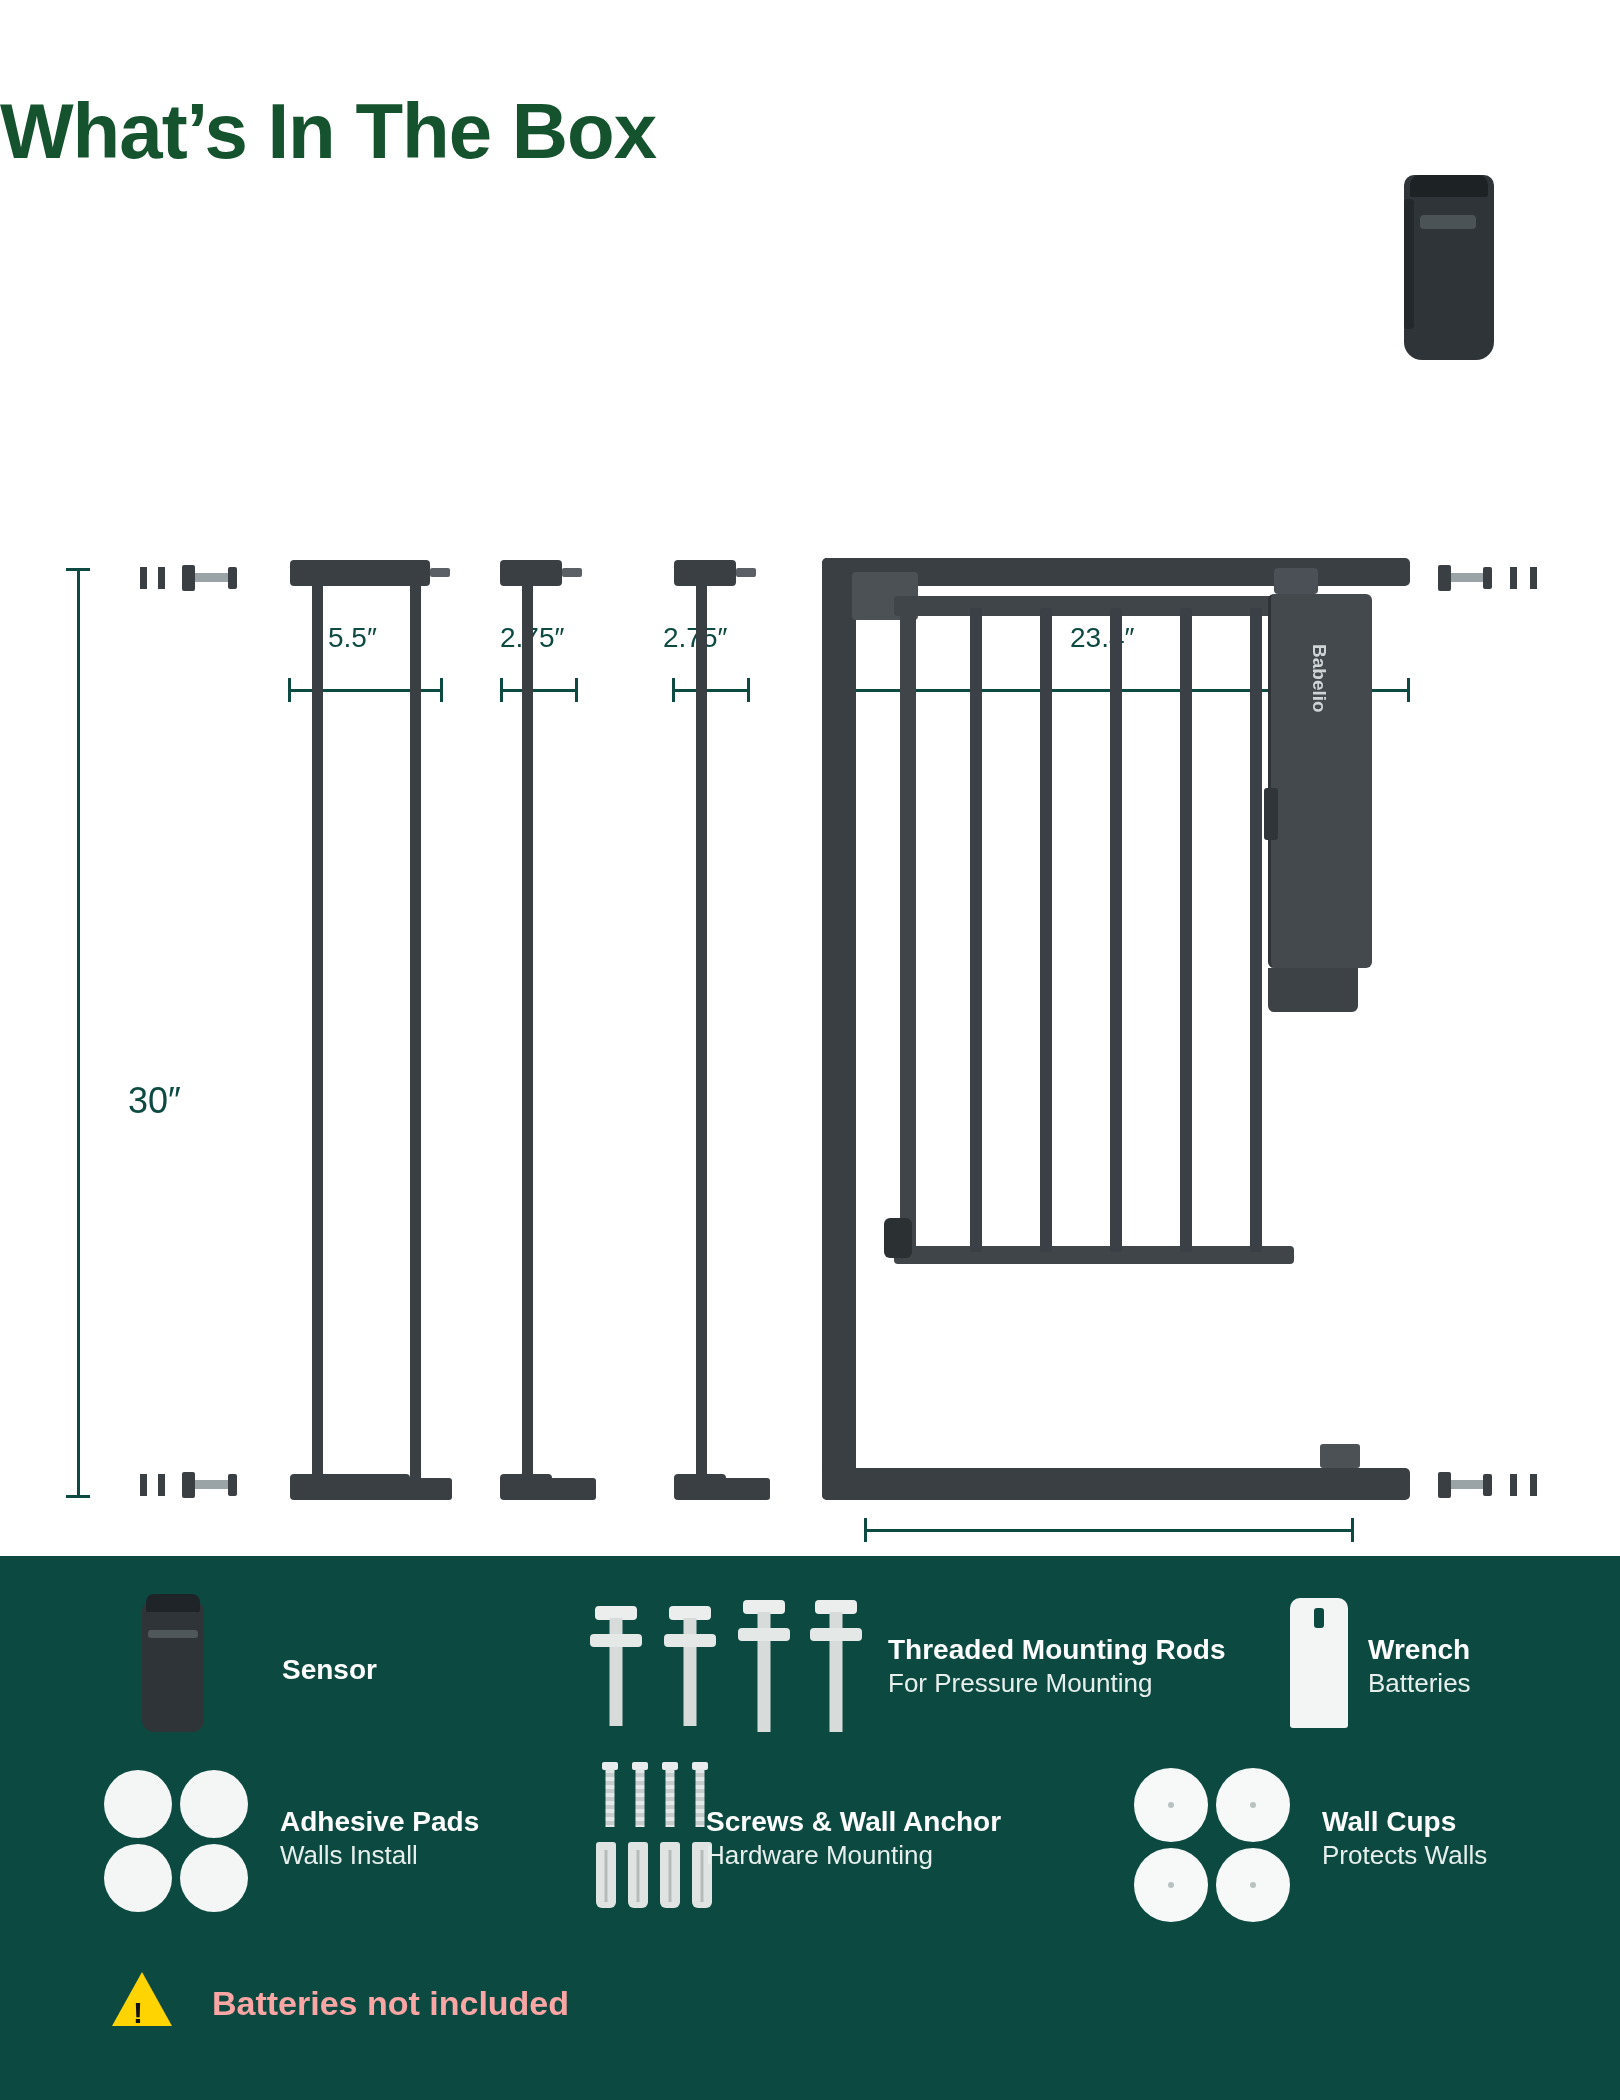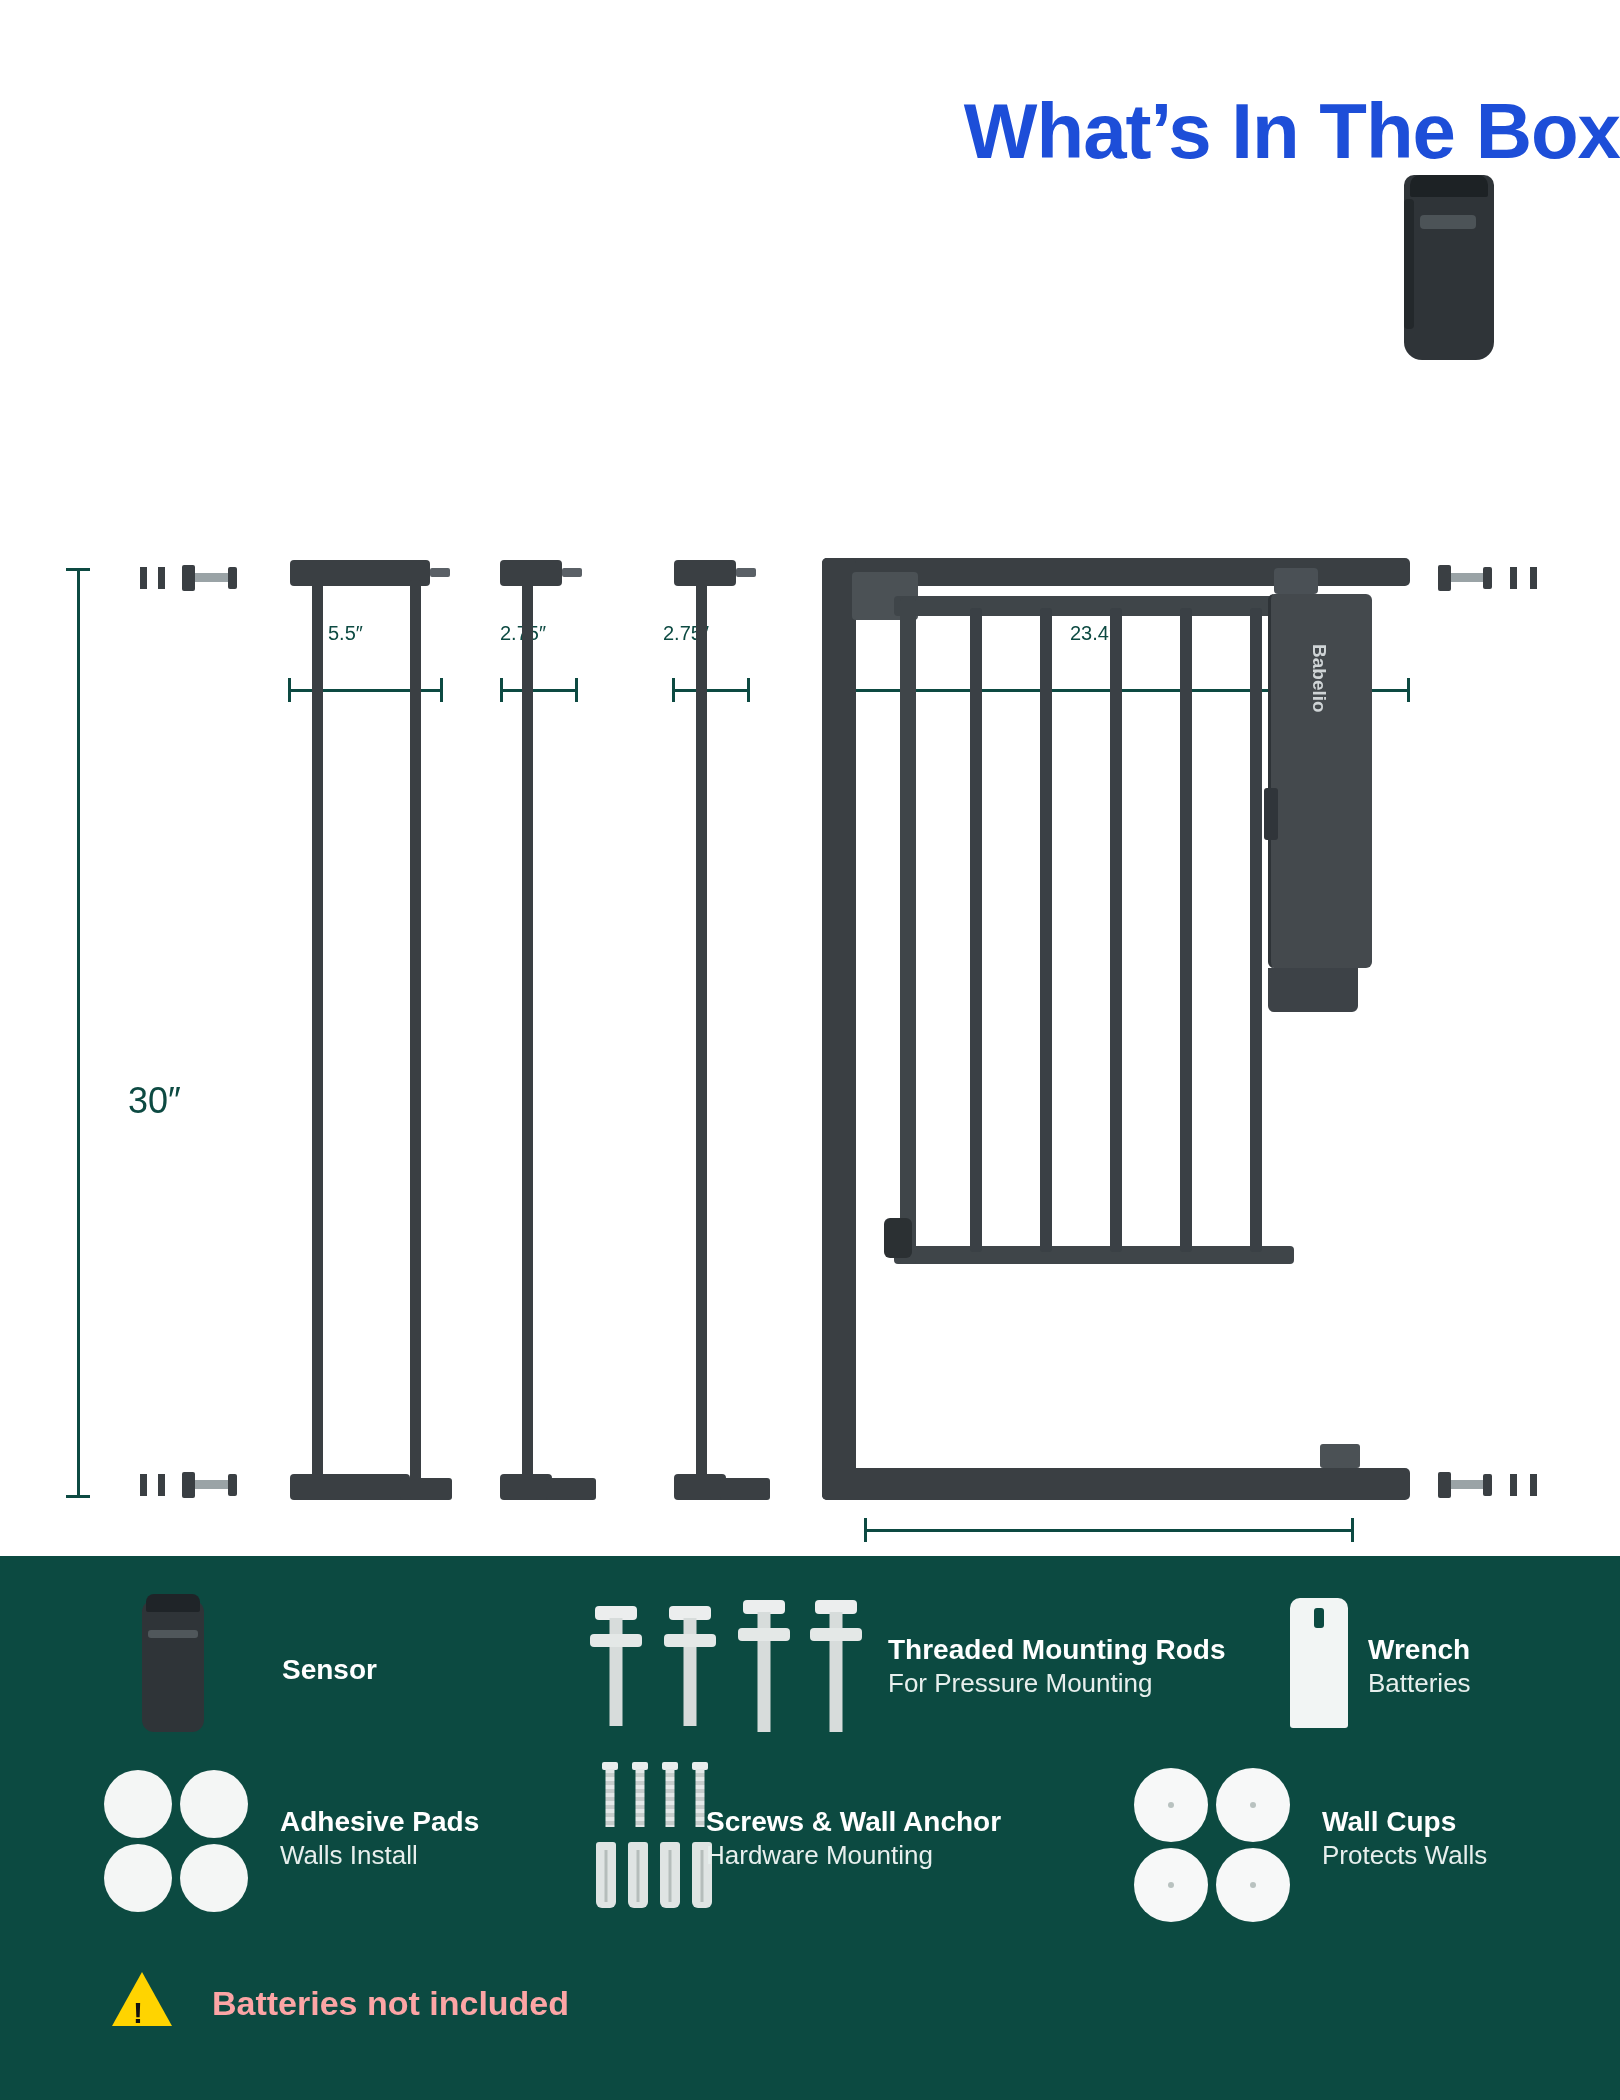--- a/index.html
+++ b/index.html
@@ -10,30 +10,30 @@
     font-family:"Liberation Sans", sans-serif;
     color:#0d4a42;
     position:relative;
     overflow:hidden;
   }
   .page { position:relative; width:1620px; height:2100px; }
 
   
   .title {
     position:absolute; top:86px; left:0; width:1620px;
-    text-align:right;
+    text-align:left;
     font-size:78px; font-weight:bold; letter-spacing:-1px;
-    color:#1d4ed8;
+    color:#14532d;
   }
 
   
   .diagram { position:absolute; top:190px; left:0; width:1620px; height:1360px; }
 
   
-  .dim-label { position:absolute; font-size:20px; color:#0d4a42; font-weight:500; white-space:nowrap;}
+  .dim-label { position:absolute; font-size:28px; color:#0d4a42; font-weight:500; white-space:nowrap;}
 
   
   .hdim { position:absolute; height:24px; }
   .hdim .bar { position:absolute; top:11px; left:0; right:0; height:3px; background:#0d4a42; }
   .hdim .tick { position:absolute; top:0; width:3px; height:24px; background:#0d4a42; }
   .hdim .tick.l { left:0; }
   .hdim .tick.r { right:0; }
 
   
   .vdim { position:absolute; width:24px; }

